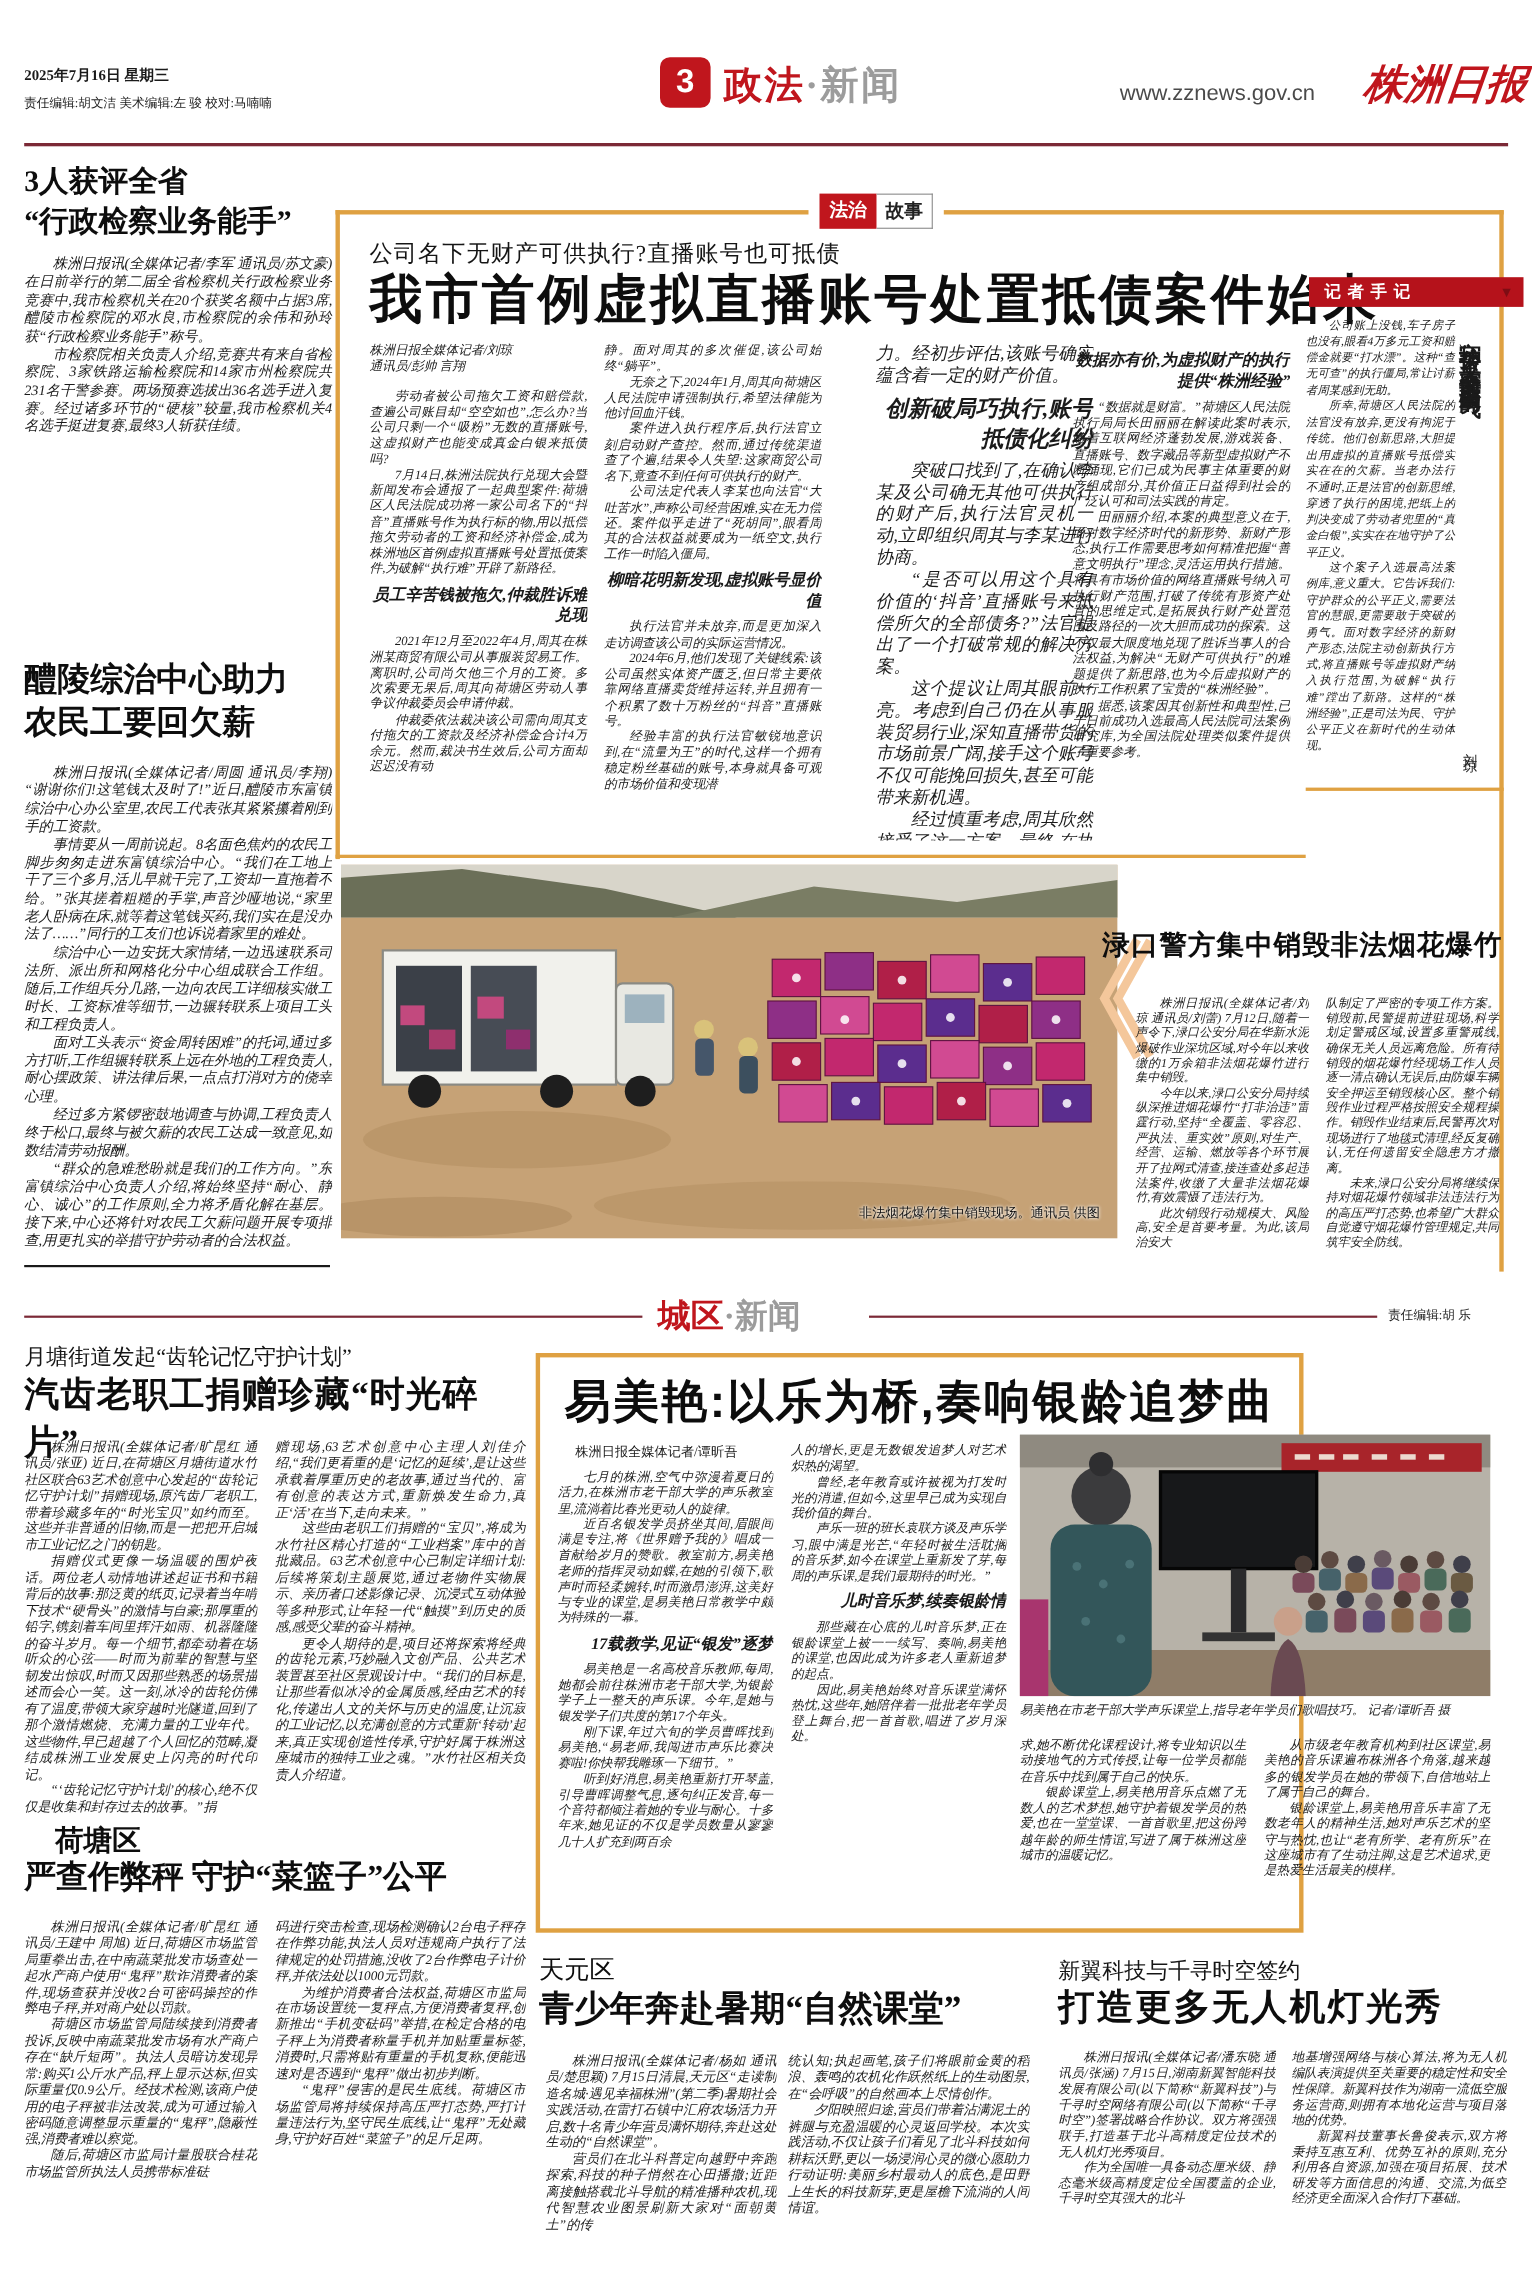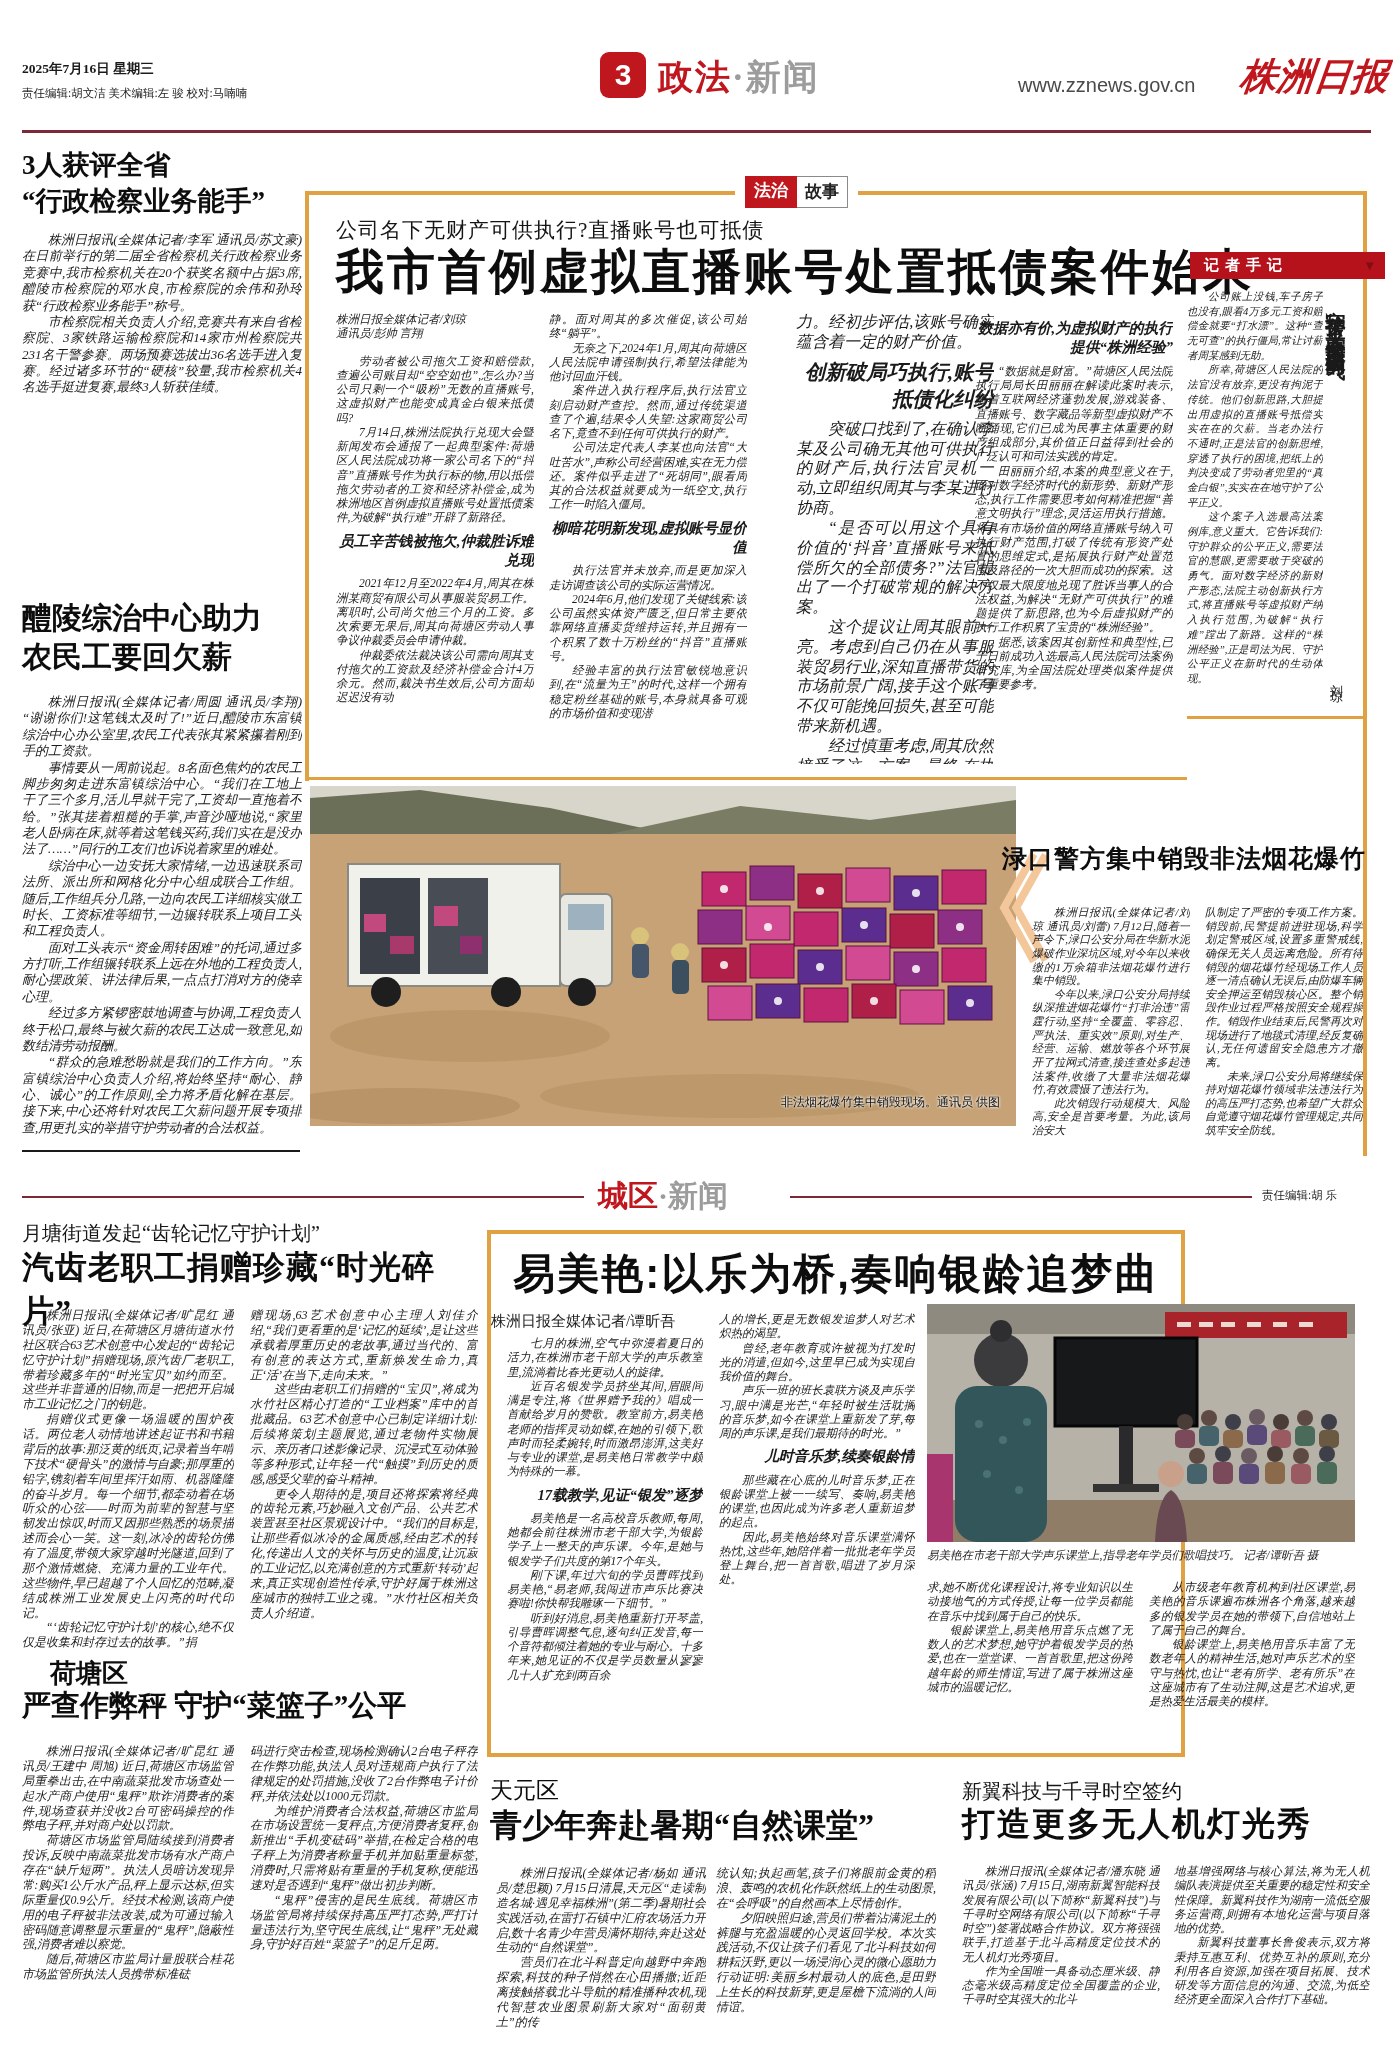--- a/index.html
+++ b/index.html
@@ -235,21 +235,21 @@
       <p class="para">随后,荷塘区市监局计量股联合桂花市场监管所执法人员携带标准砝</p>
     </div>
   <div class="abs col" style="left:250px;top:1744px;width:228px;height:312px;font-size:12px;line-height:1.24;">
       <p class="para cont">码进行突击检查,现场检测确认2台电子秤存在作弊功能,执法人员对违规商户执行了法律规定的处罚措施,没收了2台作弊电子计价秤,并依法处以1000元罚款。</p>
       <p class="para">为维护消费者合法权益,荷塘区市监局在市场设置统一复秤点,方便消费者复秤,创新推出“手机变砝码”举措,在检定合格的电子秤上为消费者称量手机并加贴重量标签,消费时,只需将贴有重量的手机复称,便能迅速对是否遇到“鬼秤”做出初步判断。</p>
       <p class="para">“鬼秤”侵害的是民生底线。荷塘区市场监管局将持续保持高压严打态势,严打计量违法行为,坚守民生底线,让“鬼秤”无处藏身,守护好百姓“菜篮子”的足斤足两。</p>
     </div>
 
   <div class="abs" style="left:487px;top:1230px;width:698px;height:527px;border:4px solid #dfa142;box-sizing:border-box;background:#fff;">
     <div class="abs sans headline" style="left:0;right:0;top:12px;text-align:center;font-size:42px;letter-spacing:2px;font-weight:900;">易美艳:以乐为桥,奏响银龄追梦曲</div>
-    <div class="abs" style="left:0;top:78px;font-size:15px;text-align:right;">株洲日报全媒体记者/谭昕吾</div>
+    <div class="abs" style="left:32px;top:78px;font-size:12px;text-align:right;">株洲日报全媒体记者/谭昕吾</div>
     <div class="abs col" style="left:16px;top:102px;width:196px;height:404px;font-size:11.5px;line-height:1.24;">
         <p class="para">七月的株洲,空气中弥漫着夏日的活力,在株洲市老干部大学的声乐教室里,流淌着比春光更动人的旋律。</p>
         <p class="para">近百名银发学员挤坐其间,眉眼间满是专注,将《世界赠予我的》唱成一首献给岁月的赞歌。教室前方,易美艳老师的指挥灵动如蝶,在她的引领下,歌声时而轻柔婉转,时而激昂澎湃,这美好与专业的课堂,是易美艳日常教学中颇为特殊的一幕。</p>
         <h3 class="sub-head">17载教学,见证“银发”逐梦</h3>
         <p class="para">易美艳是一名高校音乐教师,每周,她都会前往株洲市老干部大学,为银龄学子上一整天的声乐课。今年,是她与银发学子们共度的第17个年头。</p>
         <p class="para">刚下课,年过六旬的学员曹晖找到易美艳,“易老师,我闯进市声乐比赛决赛啦!你快帮我雕琢一下细节。”</p>
         <p class="para">听到好消息,易美艳重新打开琴盖,引导曹晖调整气息,逐句纠正发音,每一个音符都倾注着她的专业与耐心。十多年来,她见证的不仅是学员数量从寥寥几十人扩充到两百余</p>
       </div>
     <div class="abs col" style="left:228px;top:78px;width:196px;height:428px;font-size:11.5px;line-height:1.24;">
         <p class="para cont">人的增长,更是无数银发追梦人对艺术炽热的渴望。</p>

